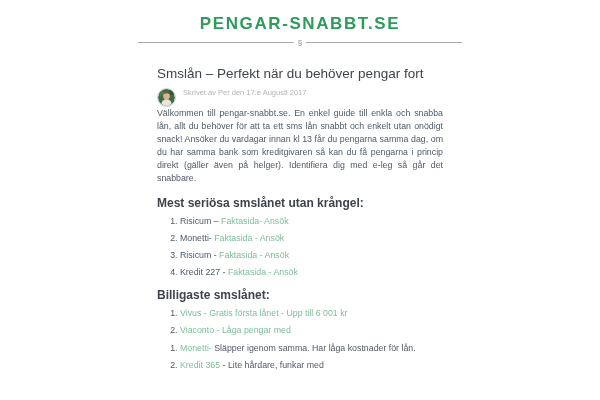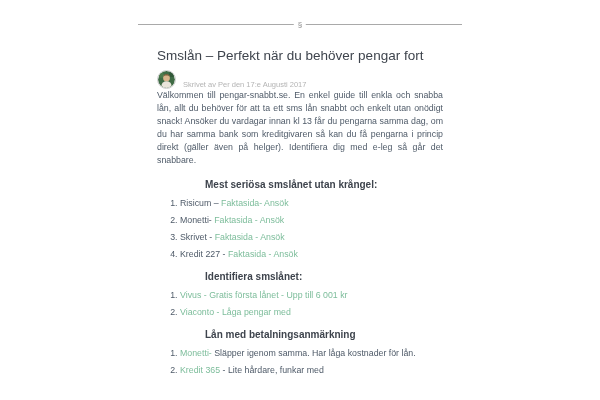--- a/index.html
+++ b/index.html
@@ -46,21 +46,21 @@
   .content { width: 286px; margin: 23px auto 0; }
   .article-title {
     font-size: 13.5px;
     line-height: 15px;
     font-weight: normal;
     color: #3e444d;
   }
   .byline {
     margin-top: 7px;
     display: flex;
-    align-items: flex-end;
+    align-items: flex-start;
     gap: 7px;
   }
   .avatar {
     width: 19px;
     height: 19px;
     border-radius: 50%;
     border: 1px solid #cfcfcf;
     overflow: hidden;
     flex: 0 0 auto;
     display: inline-block;
@@ -69,25 +69,24 @@
   .avatar svg { display: block; width: 100%; height: 100%; }
   .byline-text { font-size: 7.5px; color: #b4b4b4; }
   .intro {
     font-size: 8.8px;
     line-height: 13px;
     text-align: justify;
     color: #4e5a68;
   }
   .section-heading {
     margin-top: 13px;
-    font-size: 10px;
+    font-size: 12px;
     line-height: 10px;
     font-weight: bold;
     color: #3e444d;
-    margin-left: 48px;
   }
   ol.loan-list {
     margin: 9px 0 0;
     padding-left: 23px;
     list-style: decimal;
   }
   ol.loan-list li {
     font-size: 8.8px;
     line-height: 9px;
     margin-bottom: 8px;
@@ -101,20 +100,21 @@
     cursor: pointer;
   }
   .plain-text { color: #4e5a68; }
 </style>
 </head>
 <body>
 
 <div class="page">
 
   <header class="site-header">
+    <h1 class="site-title">PENGAR-SNABBT.SE</h1>
     <div class="divider">
       <span class="divider-symbol">§</span>
     </div>
   </header>
 
   <main class="content">
 
     <h2 class="article-title">Smslån – Perfekt när du behöver pengar fort</h2>
 
     <div class="byline">
@@ -135,38 +135,37 @@
 
     <h3 class="section-heading">Mest seriösa smslånet utan krångel:</h3>
     <ol class="loan-list">
       <li>
         <span class="plain-text">Risicum – </span><a class="green-link">Faktasida</a><span class="link-sep">- </span><a class="green-link">Ansök</a>
       </li>
       <li>
         <span class="plain-text">Monetti- </span><a class="green-link">Faktasida</a><span class="link-sep"> - </span><a class="green-link">Ansök</a>
       </li>
       <li>
-        <span class="plain-text">Skrivet - </span><a class="green-link">Faktasida</a><span class="link-sep"> - </span><a class="green-link">Ansök</a>
+        <span class="plain-text">Risicum - </span><a class="green-link">Faktasida</a><span class="link-sep"> - </span><a class="green-link">Ansök</a>
       </li>
       <li>
         <span class="plain-text">Kredit 227 - </span><a class="green-link">Faktasida</a><span class="link-sep"> - </span><a class="green-link">Ansök</a>
       </li>
     </ol>
 
-    <h3 class="section-heading">Identifiera smslånet:</h3>
+    <h3 class="section-heading">Billigaste smslånet:</h3>
     <ol class="loan-list">
       <li>
         <a class="green-link">Vivus - Gratis första lånet - Upp till 6 001 kr</a>
       </li>
       <li>
         <a class="green-link">Viaconto - Låga pengar med</a>
       </li>
     </ol>
 
-    <h3 class="section-heading">Lån med betalningsanmärkning</h3>
     <ol class="loan-list">
       <li>
         <a class="green-link">Monetti-</a><span class="plain-text"> Släpper igenom samma. Har låga kostnader för lån.</span>
       </li>
       <li>
         <a class="green-link">Kredit 365</a><span class="plain-text"> - Lite hårdare, funkar med</span>
       </li>
     </ol>
 
   </main>

